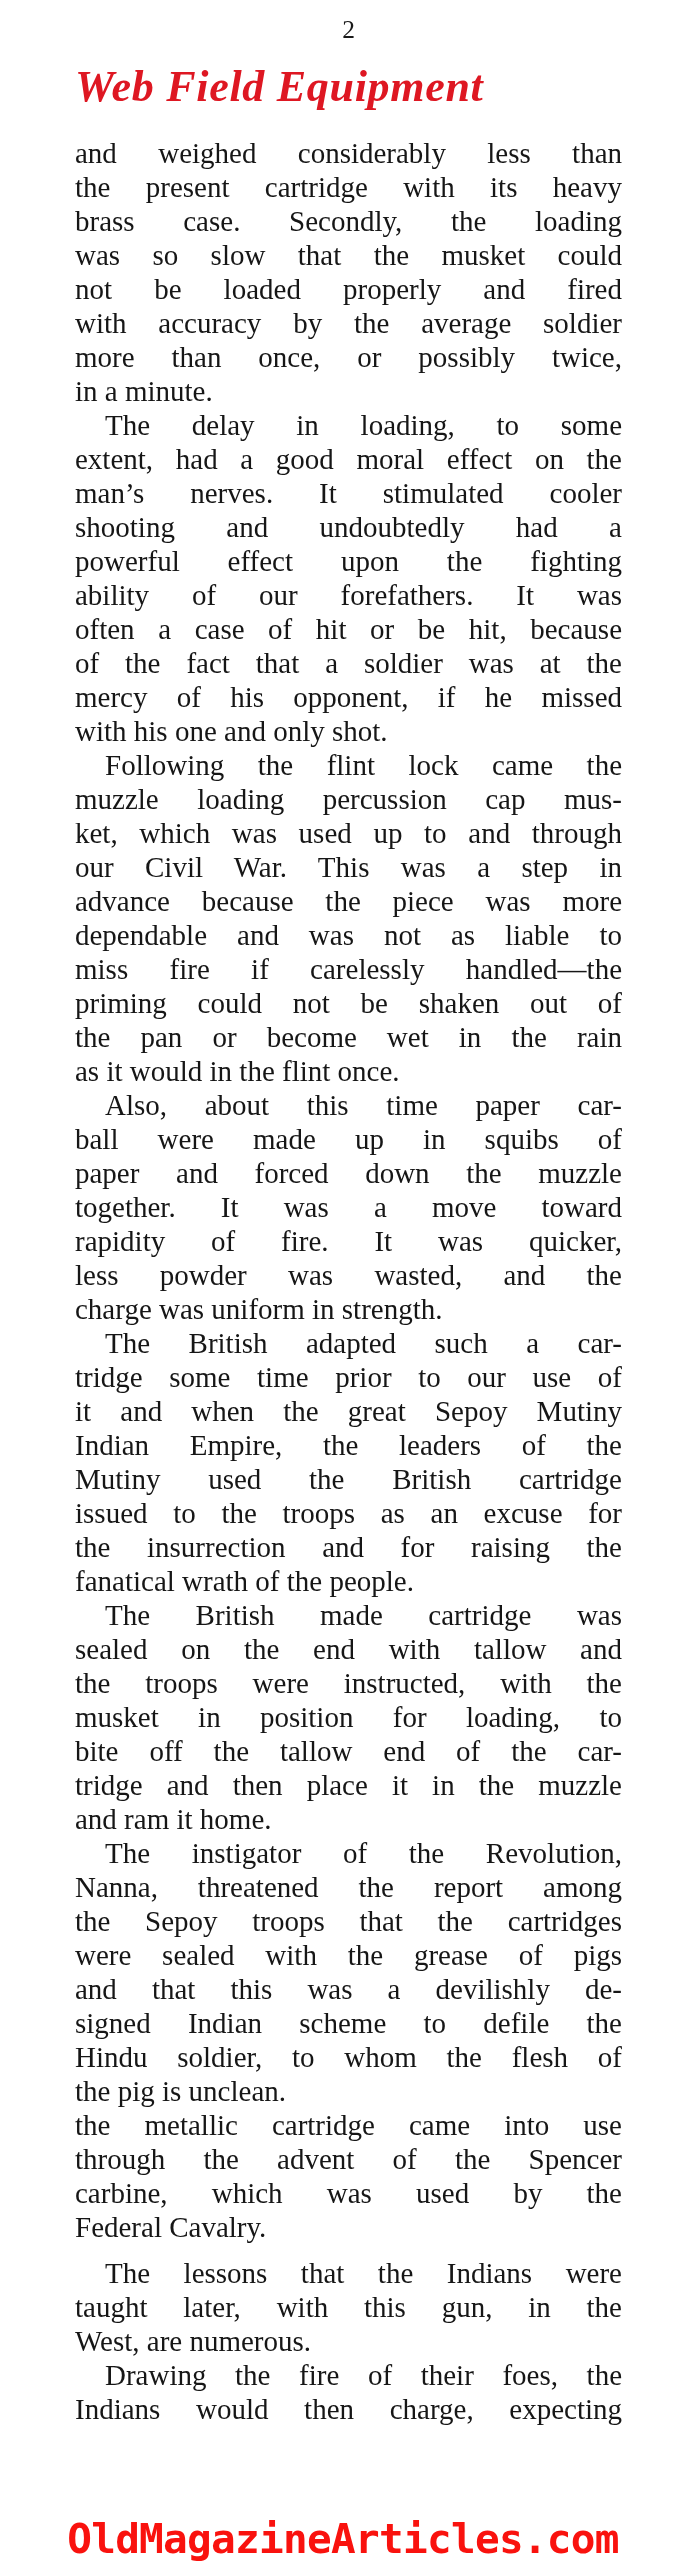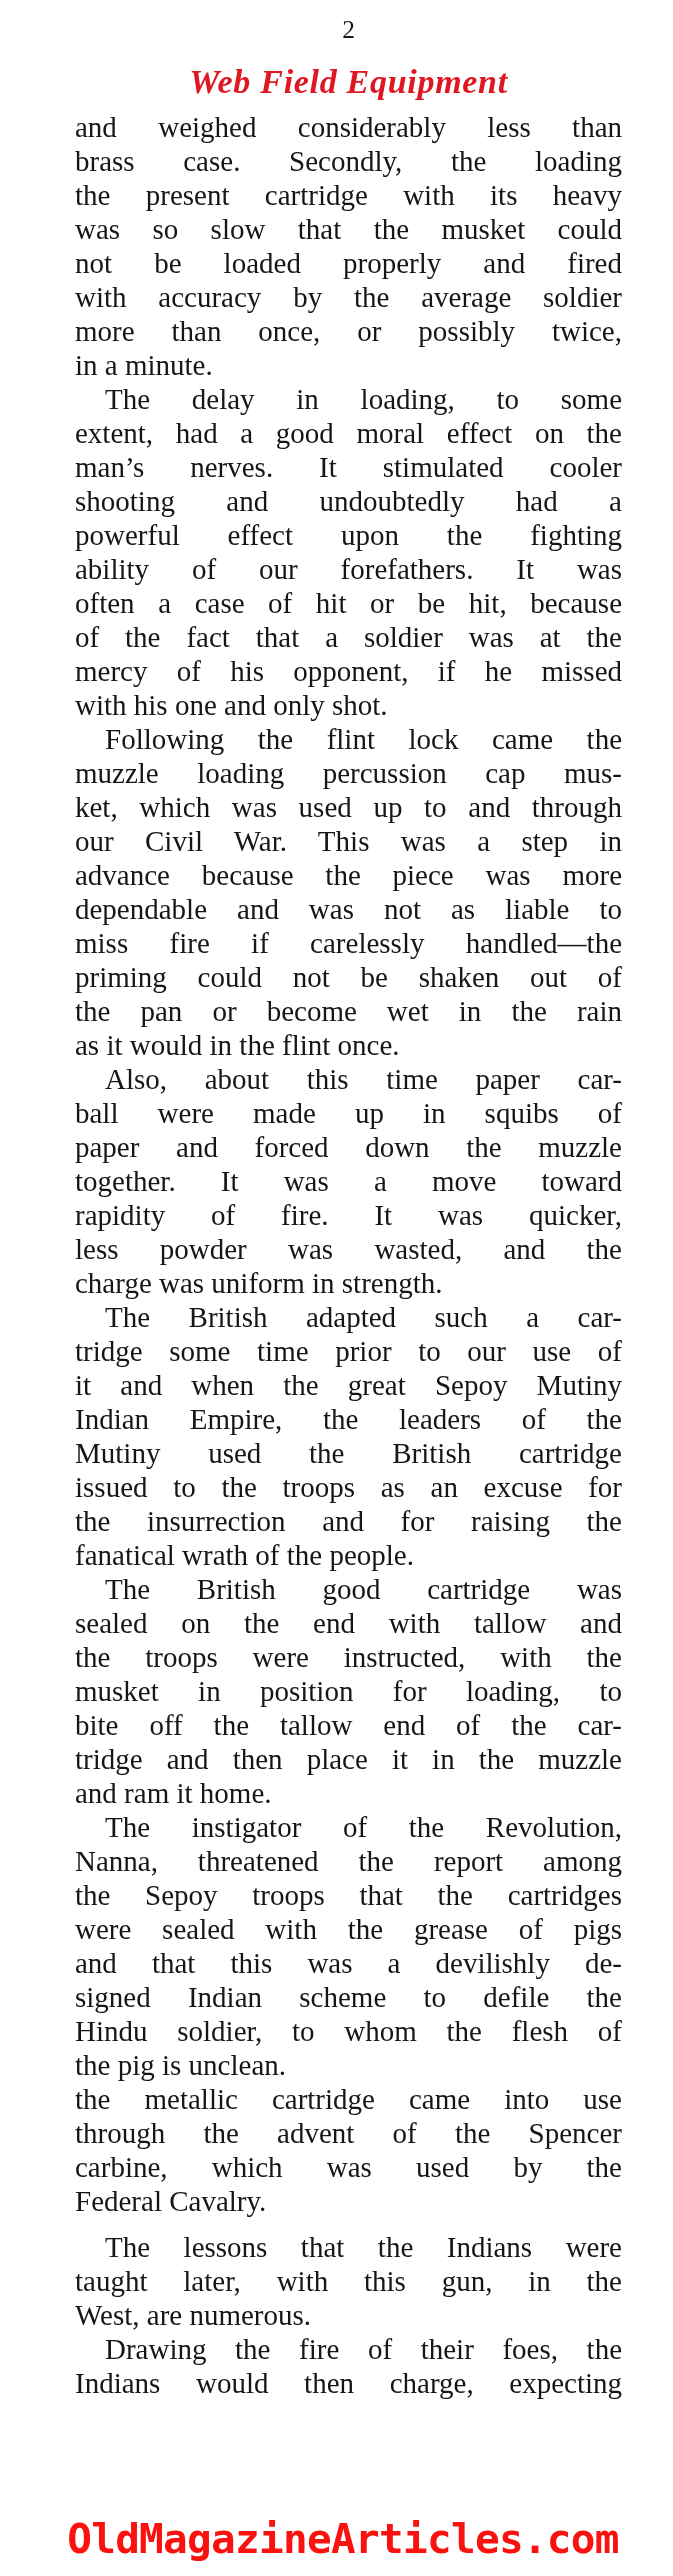--- a/index.html
+++ b/index.html
@@ -20,30 +20,30 @@
   .folio {
     margin: 0;
     padding-top: 16.5px;
     text-align: center;
     font-size: 25.5px;
     line-height: 1;
     color: #1a1a1a;
   }
   .title {
     margin-top: 19.5px;
-    text-align: center;
-    font-size: 34px;
+    text-align: left;
+    font-size: 44px;
     line-height: 1.15;
     font-style: italic;
     font-weight: bold;
     letter-spacing: 0.7px;
     color: #de1722;
   }
   .article-body {
-    margin-top: 9px;
+    margin-top: 24px;
     font-size: 29px;
   }
   .para { margin: 0; }
   .para.gap { margin-top: 12px; }
   .tline {
     height: 34px;
     line-height: 34px;
     overflow: hidden;
   }
   .tline.just { text-align: justify; }
@@ -70,22 +70,22 @@
 </head>
 <body>
 
 <div class="page" style="background: rgb(255, 255, 255); color: rgb(22, 22, 22);">
   <div class="column">
     <div class="folio">2</div>
     <div class="title" style="color: rgb(222, 23, 34);">Web Field Equipment</div>
     <div class="article-body">
         <div class="para">
           <div class="tline just">and weighed considerably less than</div>
+          <div class="tline just">the present cartridge with its heavy</div>
           <div class="tline just">brass case. Secondly, the loading</div>
-          <div class="tline just">the present cartridge with its heavy</div>
           <div class="tline just">was so slow that the musket could</div>
           <div class="tline just">not be loaded properly and fired</div>
           <div class="tline just">with accuracy by the average soldier</div>
           <div class="tline just">more than once, or possibly twice,</div>
           <div class="tline">in a minute.</div>
         </div>
         <div class="para">
           <div class="tline just indent">The delay in loading, to some</div>
           <div class="tline just">extent, had a good moral effect on the</div>
           <div class="tline just">man’s nerves. It stimulated cooler</div>
@@ -122,21 +122,21 @@
           <div class="tline just indent">The British adapted such a car-</div>
           <div class="tline just">tridge some time prior to our use of</div>
           <div class="tline just">it and when the great Sepoy Mutiny</div>
           <div class="tline just">Indian Empire, the leaders of the</div>
           <div class="tline just">Mutiny used the British cartridge</div>
           <div class="tline just">issued to the troops as an excuse for</div>
           <div class="tline just">the insurrection and for raising the</div>
           <div class="tline">fanatical wrath of the people.</div>
         </div>
         <div class="para">
-          <div class="tline just indent">The British good cartridge was</div>
+          <div class="tline just indent">The British made cartridge was</div>
           <div class="tline just">sealed on the end with tallow and</div>
           <div class="tline just">the troops were instructed, with the</div>
           <div class="tline just">musket in position for loading, to</div>
           <div class="tline just">bite off the tallow end of the car-</div>
           <div class="tline just">tridge and then place it in the muzzle</div>
           <div class="tline">and ram it home.</div>
         </div>
         <div class="para">
           <div class="tline just indent">The instigator of the Revolution,</div>
           <div class="tline just">Nanna, threatened the report among</div>

